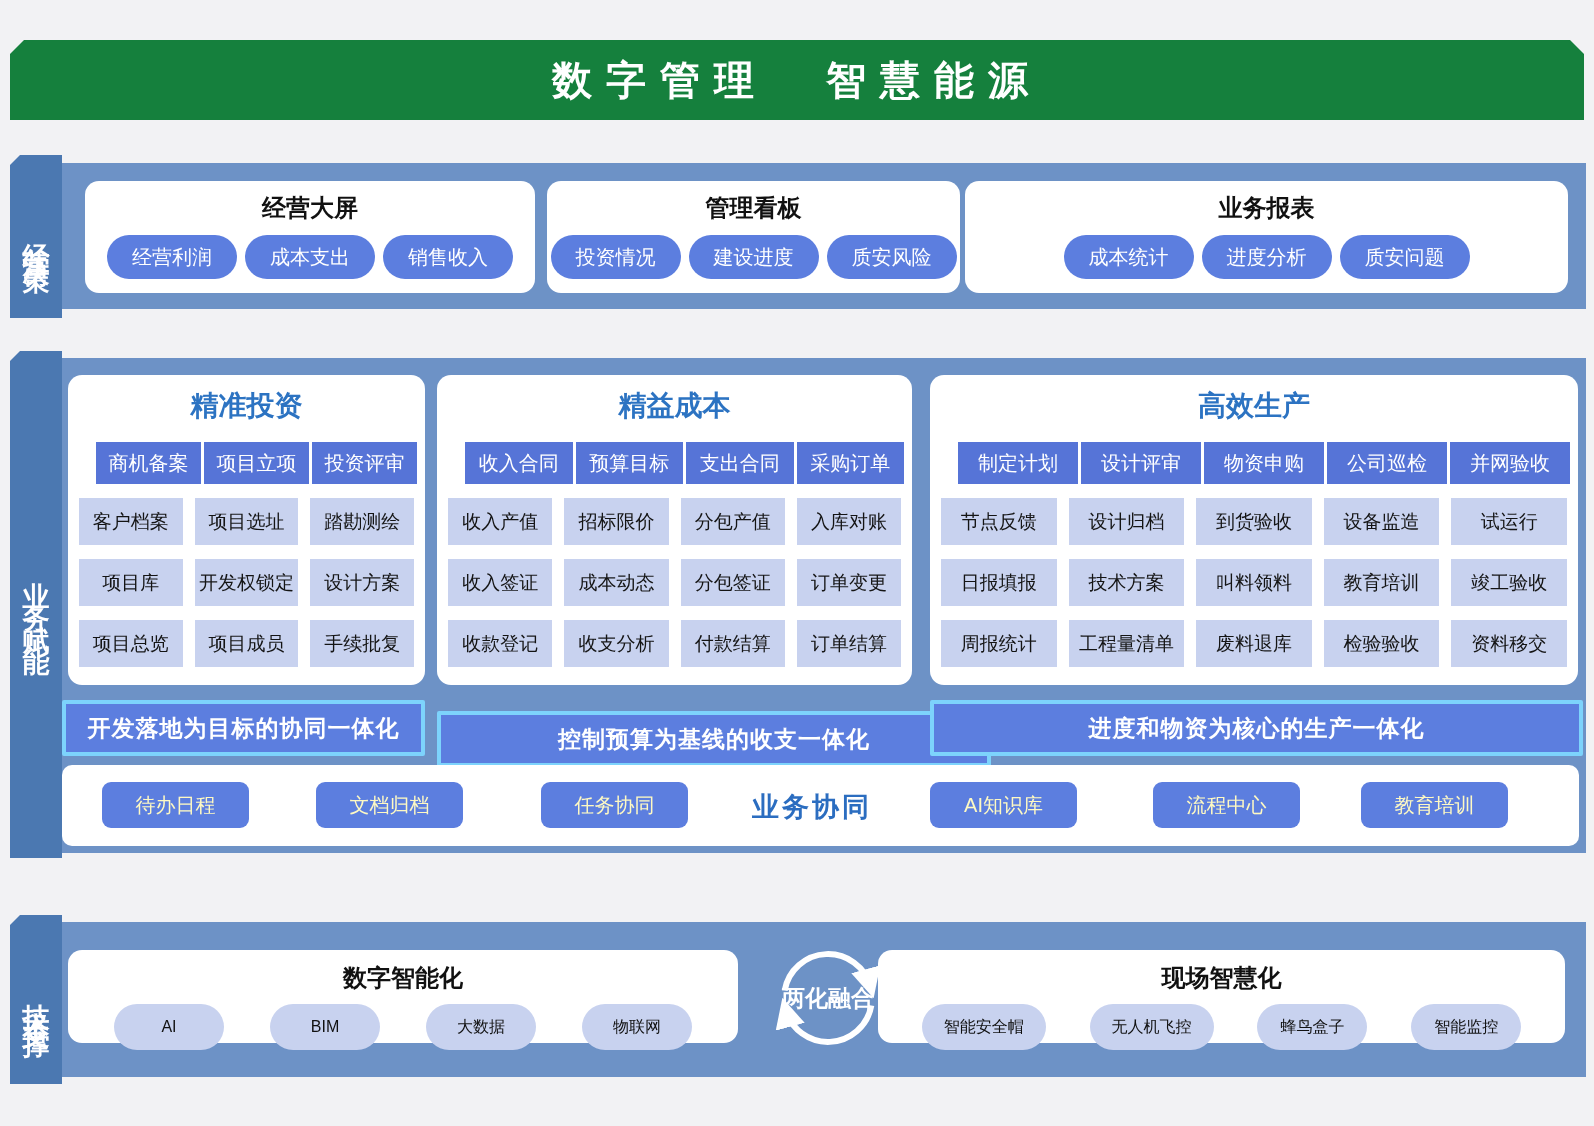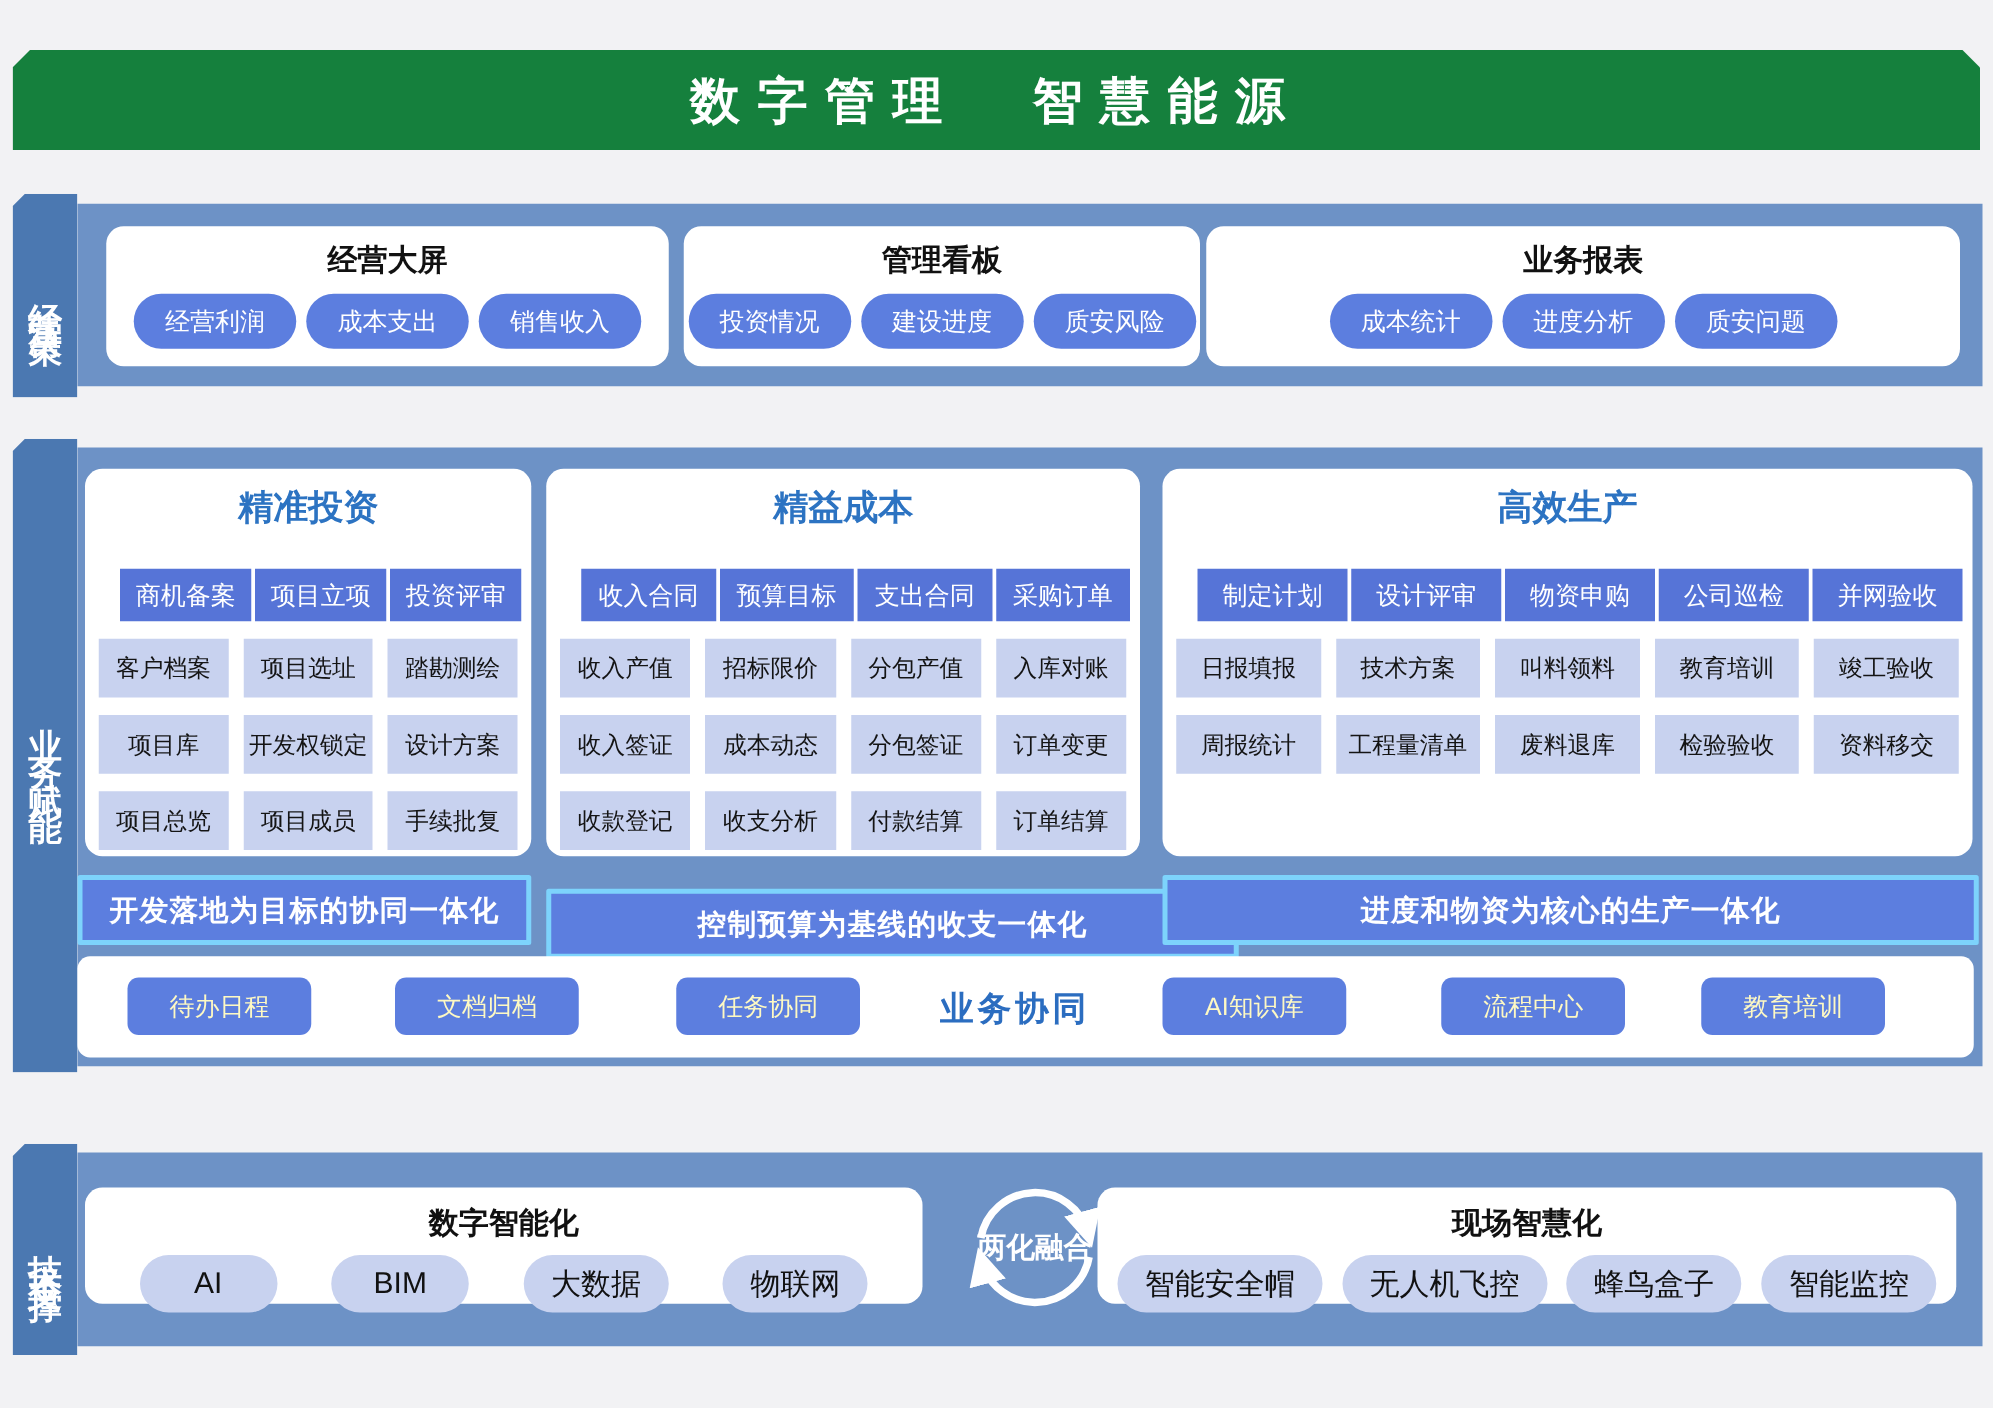--- a/index.html
+++ b/index.html
@@ -30,21 +30,21 @@
   
   .b1-card{position:absolute;top:18px;height:112px;background:#fff;border-radius:14px;}
   .b1-title{text-align:center;font-size:24px;font-weight:bold;color:#111;margin-top:11px;}
   .pill-row{display:flex;justify-content:center;gap:8px;margin-top:11px;}
   .pill-dark{height:44px;border-radius:22px;background:#5c7edf;color:#fff;font-size:20px;
              display:flex;align-items:center;justify-content:center;padding:0 25px;white-space:nowrap;}
 
   
   .b2-card{position:absolute;top:17px;height:310px;background:#fff;border-radius:14px;box-sizing:border-box;}
   .b2-title{text-align:center;font-size:28px;font-weight:bold;color:#2c73c2;margin-top:12px;height:34px;}
-  .hdr-row{display:flex;gap:3px;margin:34px 8px 0;padding-left:20px;}
+  .hdr-row{display:flex;gap:3px;margin:21px 8px 0;padding-left:20px;}
   .hdr-cell{flex:1;height:42px;background:#5674d7;color:#fff;font-size:20px;
             display:flex;align-items:center;justify-content:center;white-space:nowrap;}
   .cell-row{display:flex;gap:12px;margin:14px 11px 0;}
   .cell{flex:1;height:47px;background:#c8d2ef;color:#141414;font-size:19px;
         display:flex;align-items:center;justify-content:center;white-space:nowrap;}
 
   
   .banner{position:absolute;top:342px;height:56px;background:#5c7edf;border:4px solid #7dd3fc;
           box-sizing:border-box;color:#fff;font-size:23px;font-weight:bold;border-radius:2px;
           display:flex;align-items:center;justify-content:center;letter-spacing:1px;}
@@ -52,21 +52,21 @@
   
   .collab-bar{position:absolute;left:0;top:407px;width:1517px;height:81px;background:#fff;border-radius:10px;}
   .collab-btn{position:absolute;top:17px;width:147px;height:46px;border-radius:9px;background:#5c7edf;
               color:#fef9c3;font-size:20px;display:flex;align-items:center;justify-content:center;}
   .collab-label{position:absolute;top:24px;left:690px;color:#2b6dc0;font-size:27px;font-weight:bold;letter-spacing:3px;}
 
   
   .b3-card{position:absolute;top:28px;height:93px;background:#fff;border-radius:14px;}
   .b3-title{text-align:center;font-size:24px;font-weight:bold;color:#111;margin-top:12px;}
   .pill-row-light{display:flex;justify-content:space-evenly;align-items:center;margin-top:10px;}
-  .pill-light{height:46px;border-radius:23px;background:#c8d2ef;color:#111;font-size:24px;
+  .pill-light{height:46px;border-radius:23px;background:#c8d2ef;color:#111;font-size:16px;
               display:flex;align-items:center;justify-content:center;padding:0 22px;min-width:66px;white-space:nowrap;}
   .fusion{position:absolute;left:710px;top:20px;width:112px;height:112px;}
   .fusion-text{position:absolute;left:0;top:50%;width:100%;transform:translateY(-50%);
                text-align:center;color:#fff;font-size:23px;font-weight:bold;}
 </style>
 </head>
 <body>
 
 <div class="canvas">
 
@@ -162,20 +162,27 @@
     </div>
 
     <div class="b2-card" style="left:868px;width:648px;">
       <div class="b2-title">高效生产</div>
       <div class="hdr-row">
         <div class="hdr-cell">制定计划</div>
         <div class="hdr-cell">设计评审</div>
         <div class="hdr-cell">物资申购</div>
         <div class="hdr-cell">公司巡检</div>
         <div class="hdr-cell">并网验收</div>
+      </div>
+      <div class="cell-row">
+        <div class="cell">节点反馈</div>
+        <div class="cell">设计归档</div>
+        <div class="cell">到货验收</div>
+        <div class="cell">设备监造</div>
+        <div class="cell">试运行</div>
       </div>
       <div class="cell-row">
         <div class="cell">日报填报</div>
         <div class="cell">技术方案</div>
         <div class="cell">叫料领料</div>
         <div class="cell">教育培训</div>
         <div class="cell">竣工验收</div>
       </div>
       <div class="cell-row">
         <div class="cell">周报统计</div>

